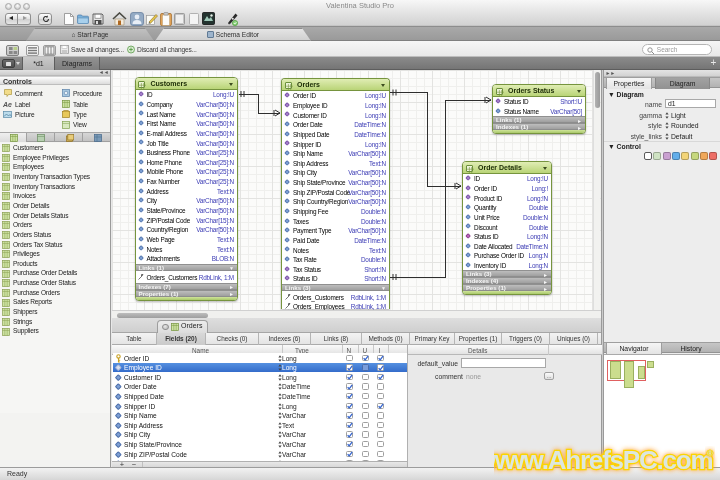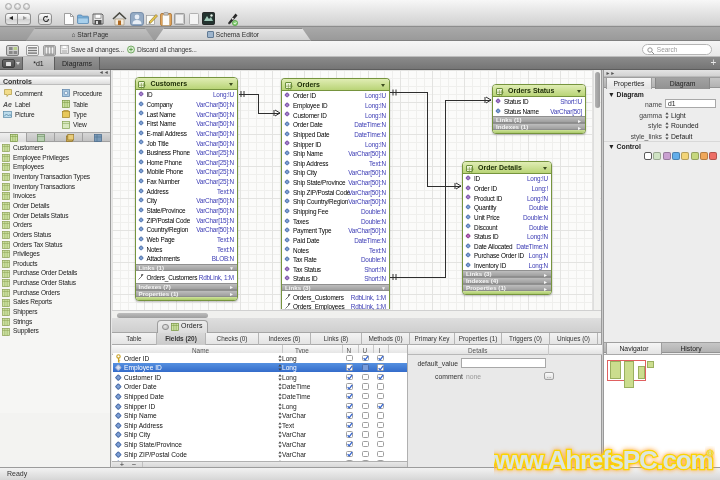--- a/index.html
+++ b/index.html
@@ -120,20 +120,21 @@
   background:linear-gradient(#f2f2f2,#d6d6d6); border-top:1px solid #9c9c9c;
   font-size:7px; color:#333; line-height:12px; padding-left:7px; }
 
 
 #wm { left:494px; top:442px; }
 </style>
 </head>
 <body>
 <div id="app">
   <div class="abs" id="chrome">
+    <div class="abs" id="title">Valentina Studio Pro</div>
     <div class="tl" style="left:5px;"></div>
     <div class="tl" style="left:14px;"></div>
     <div class="tl" style="left:23px;"></div>
     <div class="navbtn" style="left:5px; width:13px; border-radius:3px 0 0 3px;"></div>
     <div class="navbtn" style="left:18px; width:13px; border-radius:0 3px 3px 0; border-left:none;"></div>
     <div class="tri" style="left:9px; top:15.5px; border-right:4px solid #222;"></div>
     <div class="tri" style="left:23px; top:15.5px; border-left:4px solid #9a9a9a;"></div>
     <div class="navbtn" style="left:38px; width:14px; border-radius:3px;"><svg width="8" height="8" viewBox="0 0 8 8" style="margin:1.5px 0 0 2.5px;">
           <path d="M6.5 4 a2.5 2.5 0 1 1 -1 -2" fill="none" stroke="#333" stroke-width="1.1"></path>
           <path d="M5.5 0.3 l0.3 1.9 l-1.9 0.2 z" fill="#333"></path>

